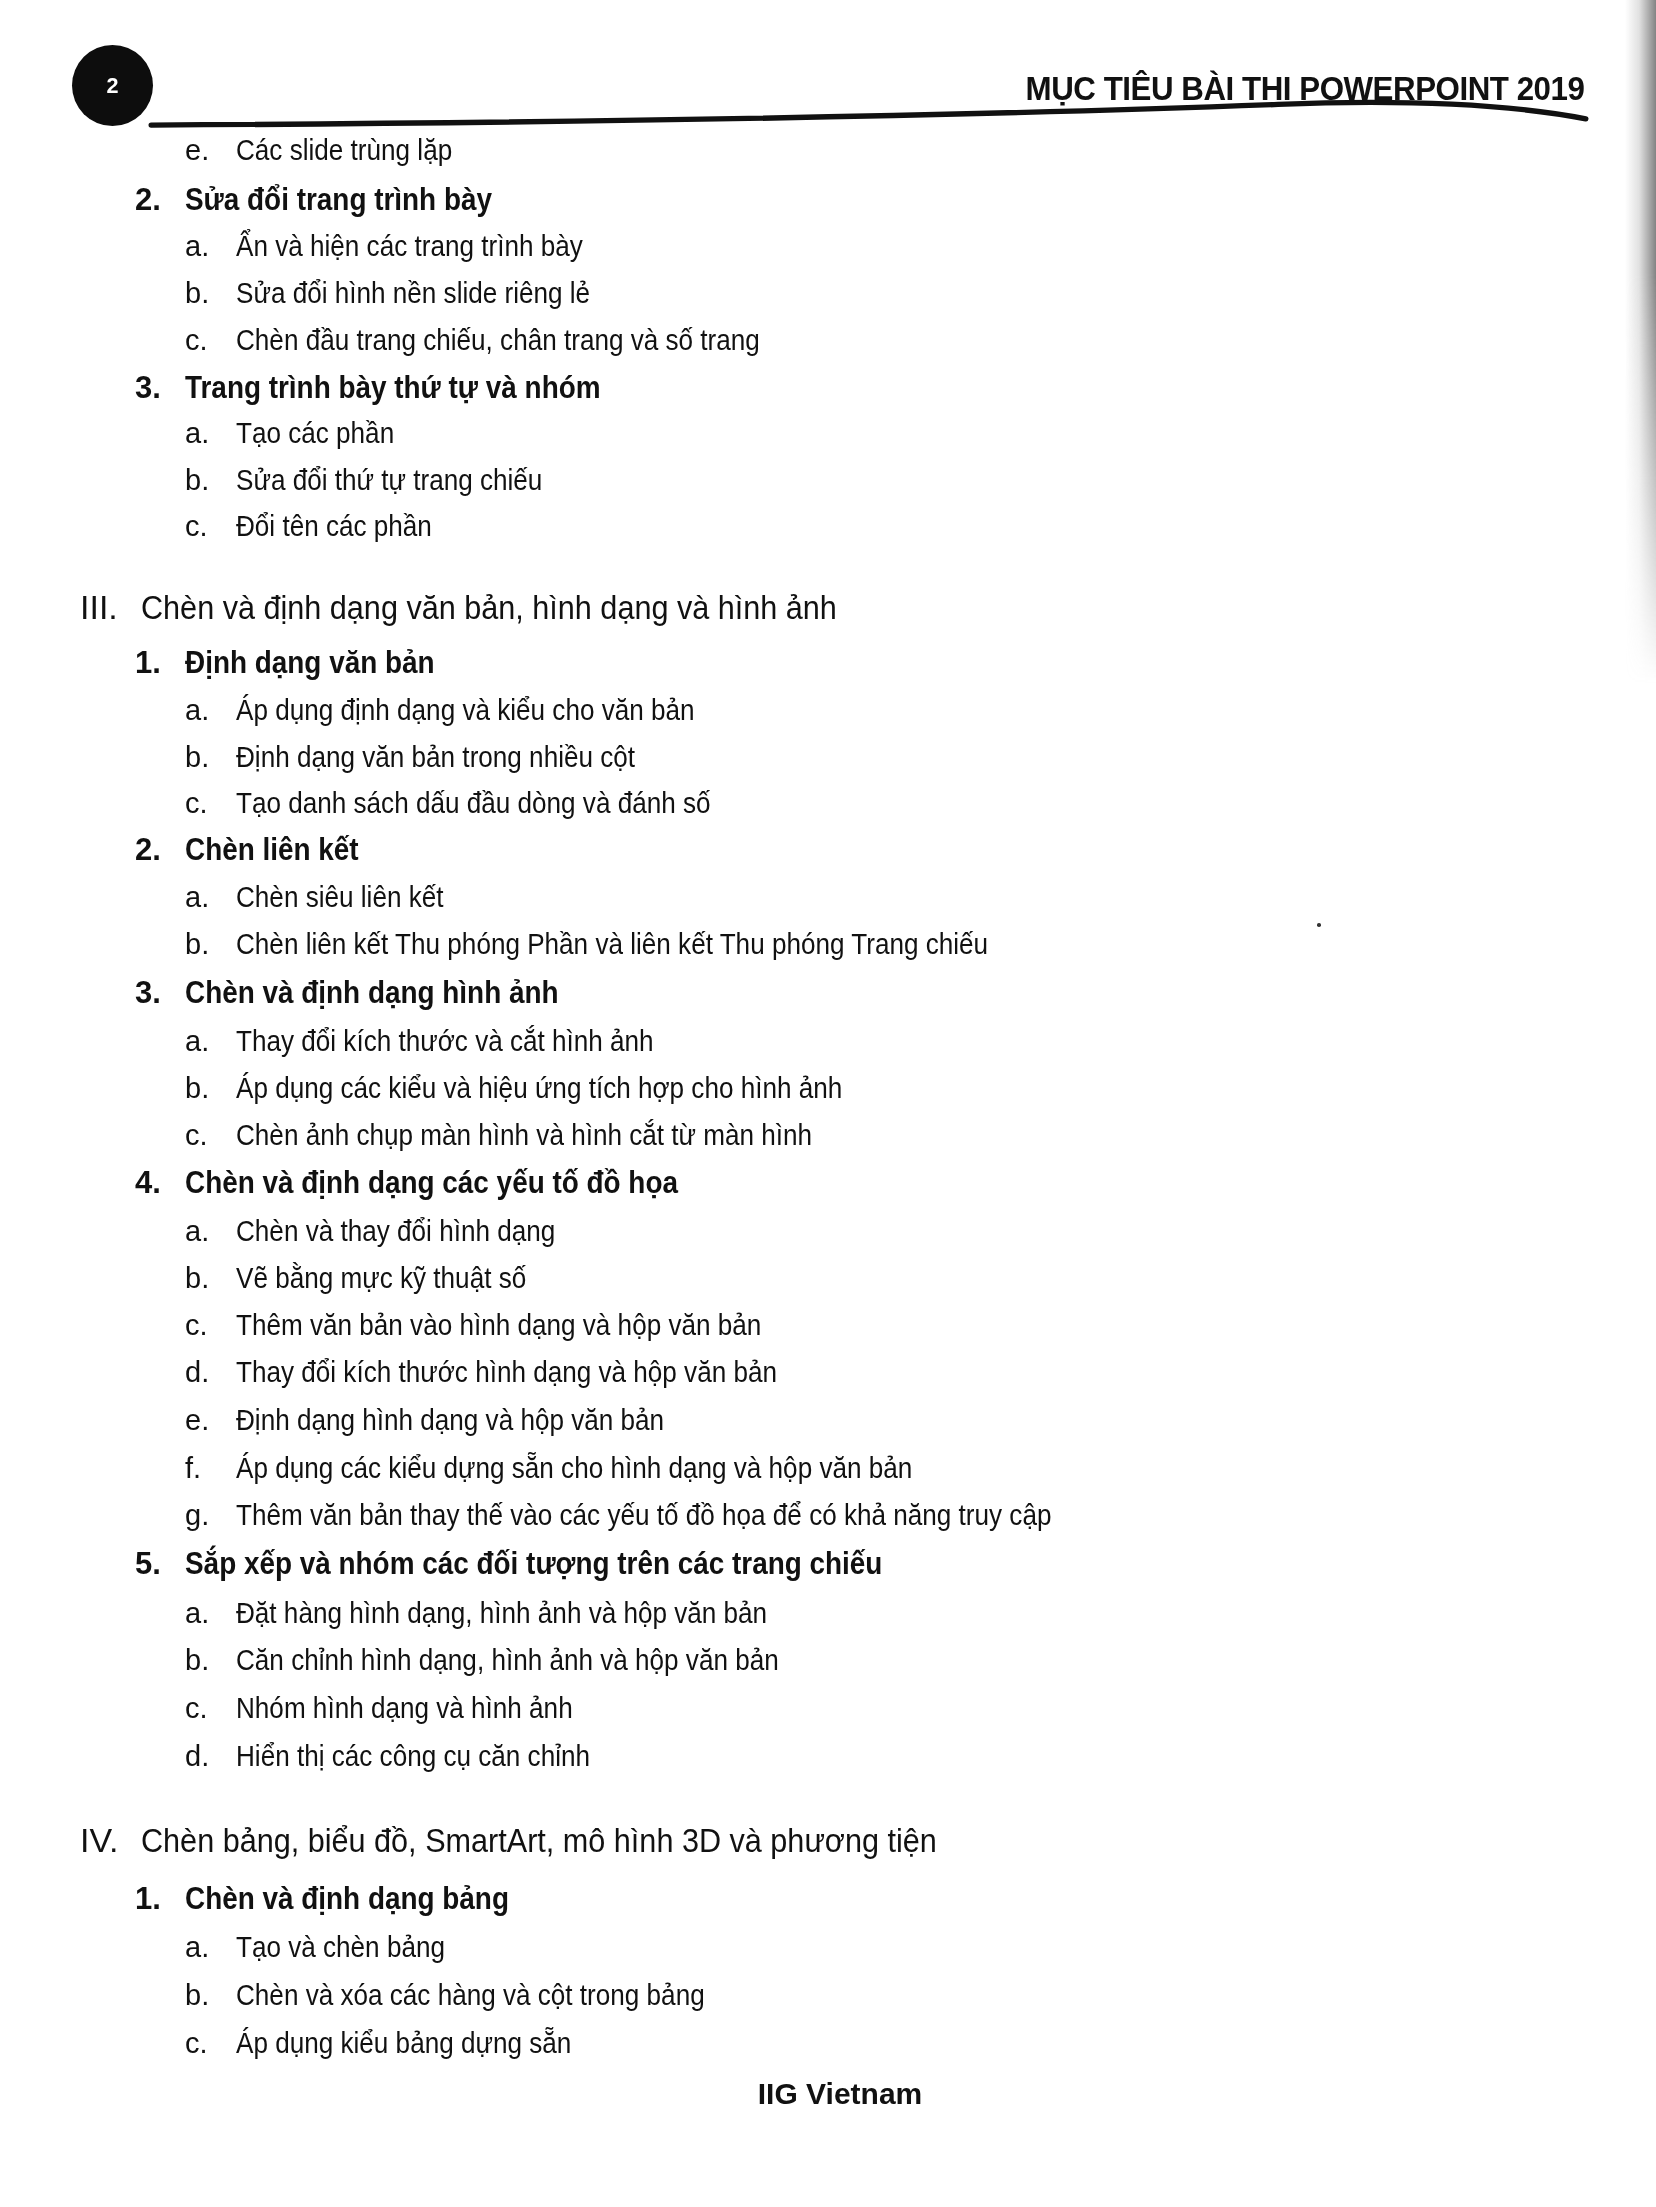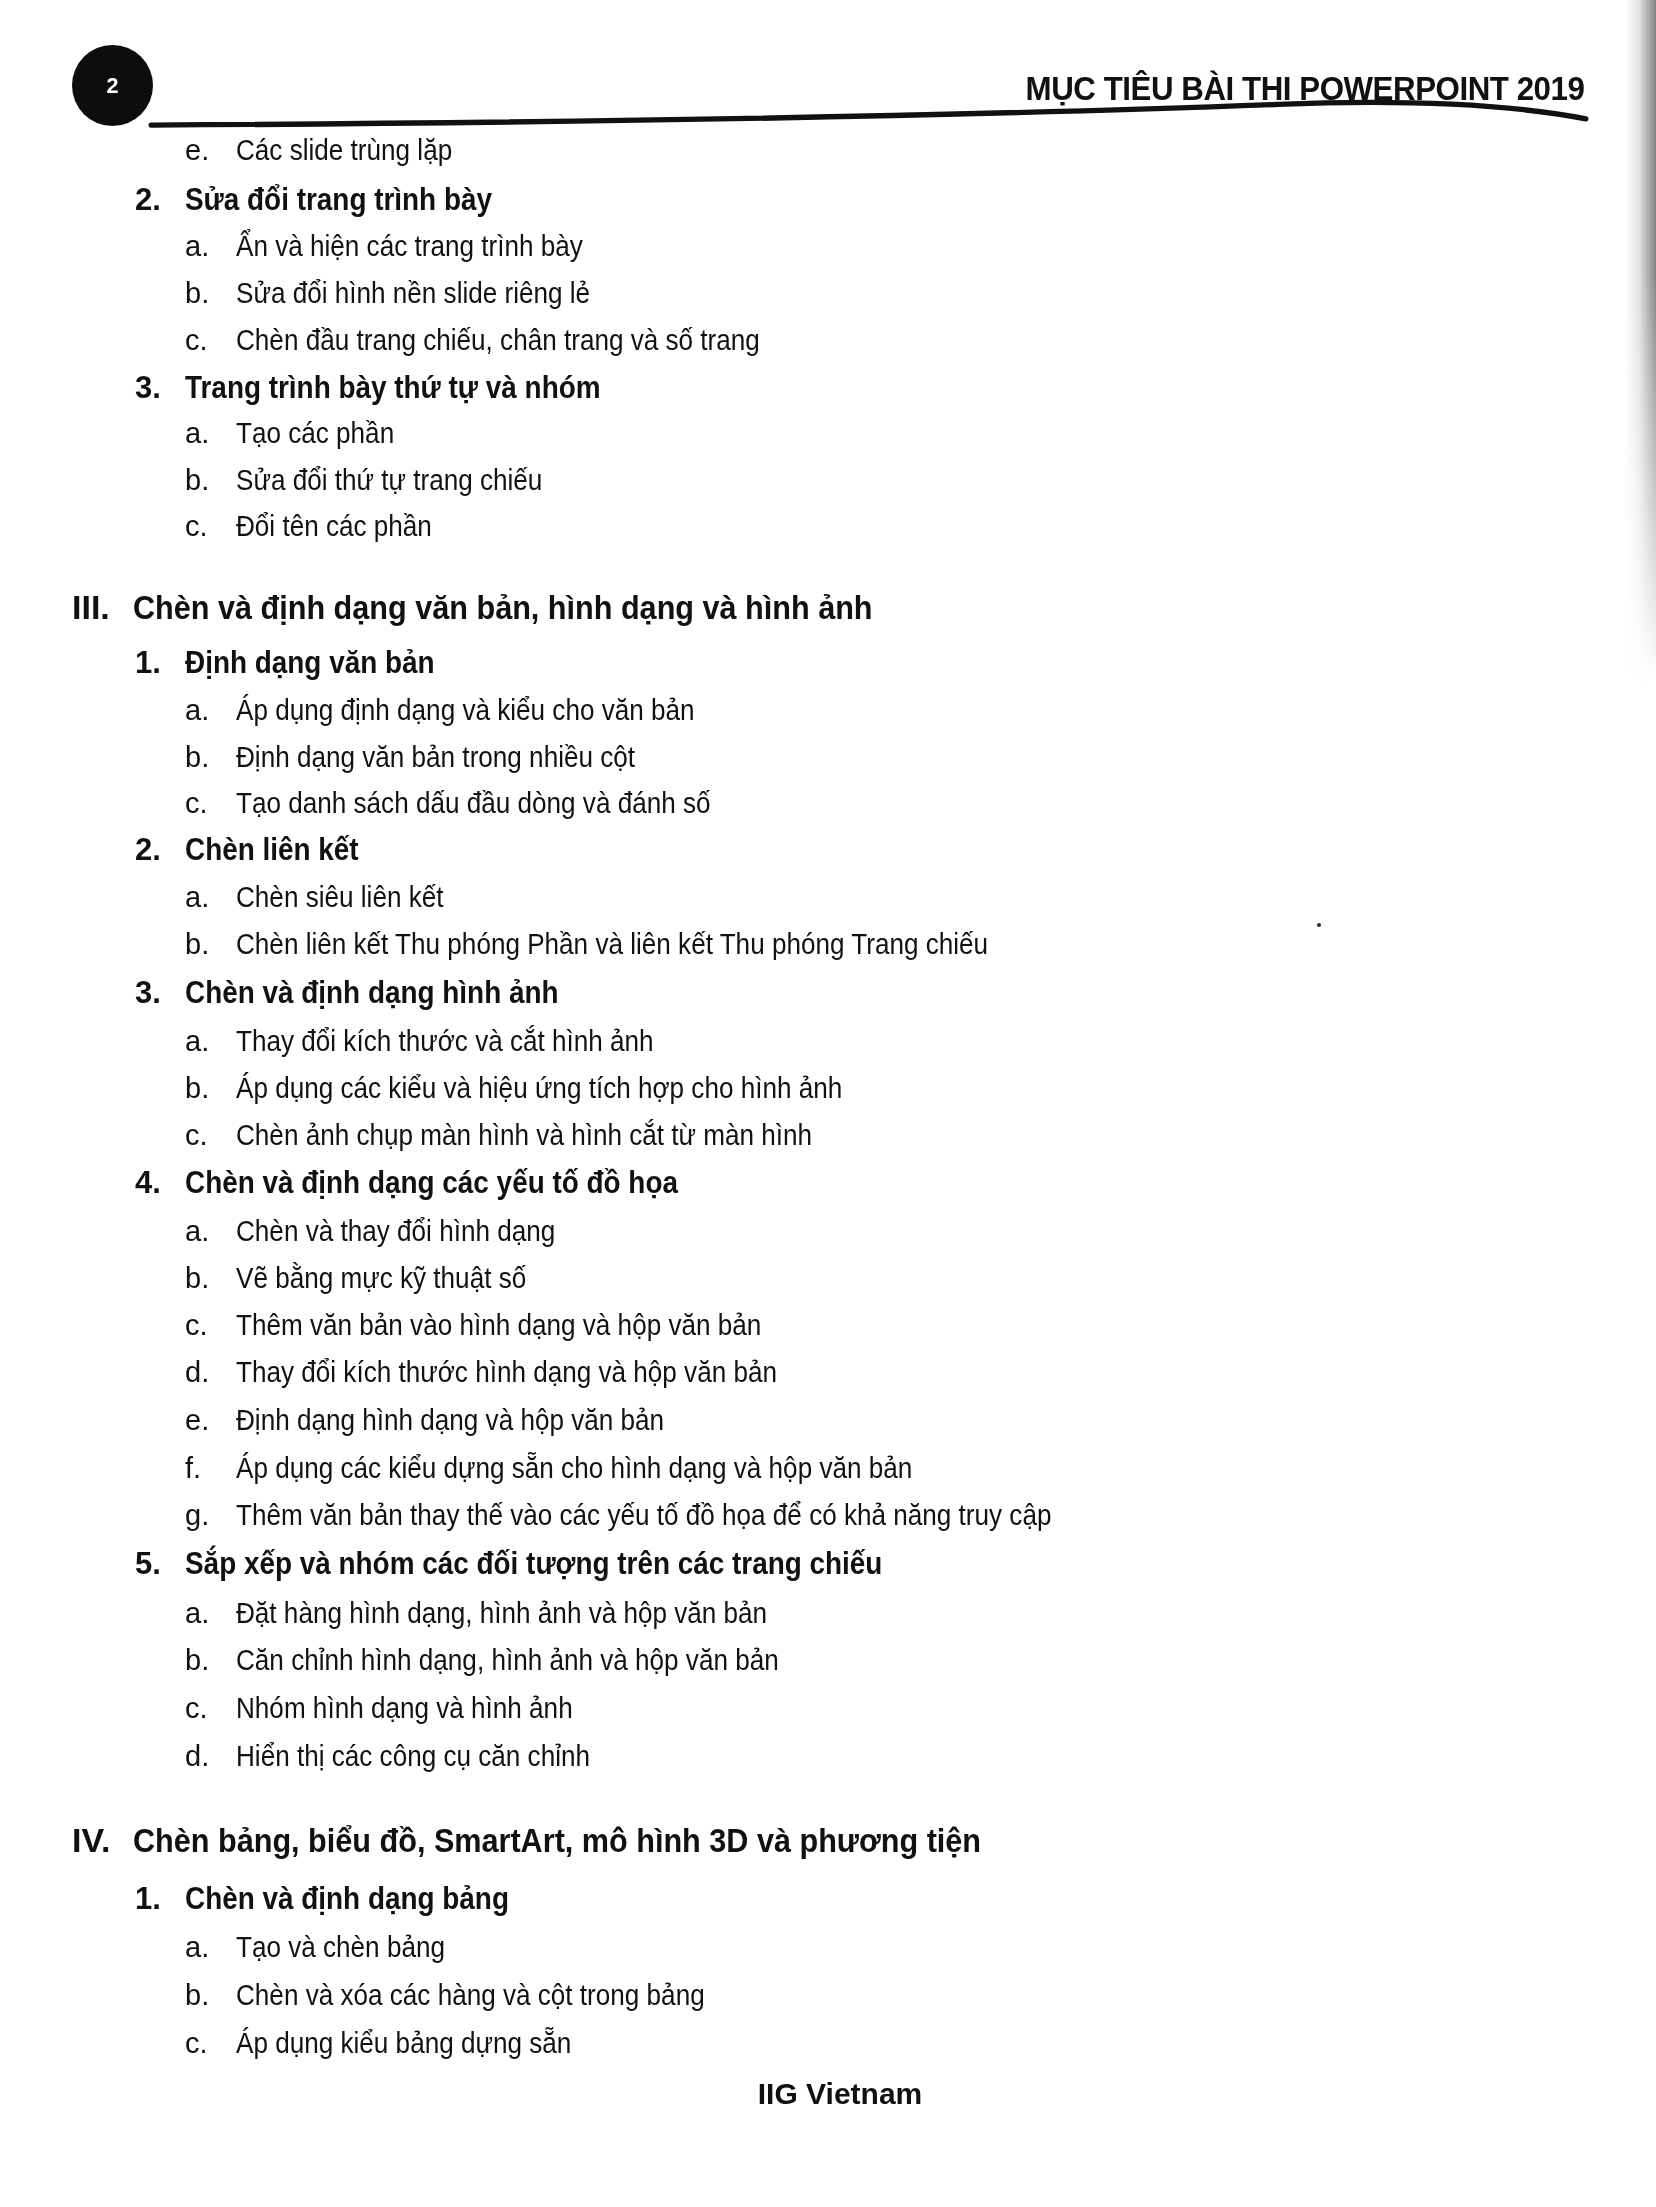--- a/index.html
+++ b/index.html
@@ -25,21 +25,21 @@
     letter-spacing: -0.5px; white-space: nowrap; line-height: 47px;
     transform: scaleX(0.92); transform-origin: right center;
   }
   .row { position: absolute; white-space: nowrap; font-size: 29px; line-height: 47px; }
   .row .marker { position: absolute; left: 0; top: 0; }
   .row.sub .marker { left: 0; }
   .row.sub { left: 185px; }
   .row.sub .text { margin-left: 51px; }
   .row.item { left: 135px; font-weight: bold; font-size: 31px; }
   .row.item .text { margin-left: 50px; }
-  .row.section { left: 72px; font-weight: bold; font-size: 34px; line-height: 54px; }
+  .row.section { left: 80px; font-weight: normal; font-size: 34px; line-height: 54px; }
   .row.section .text { margin-left: 61px; }
   .text { display: inline-block; transform: scaleX(0.9); transform-origin: left center; }
   .footer {
     position: absolute; left: 0; width: 1680px; top: 2070px; text-align: center;
     font-size: 30px; font-weight: bold; line-height: 47px;
   }
   .speck { position: absolute; width: 3.6px; height: 3.6px; border-radius: 50%; background: #333; }
 </style>
 </head>
 <body>

